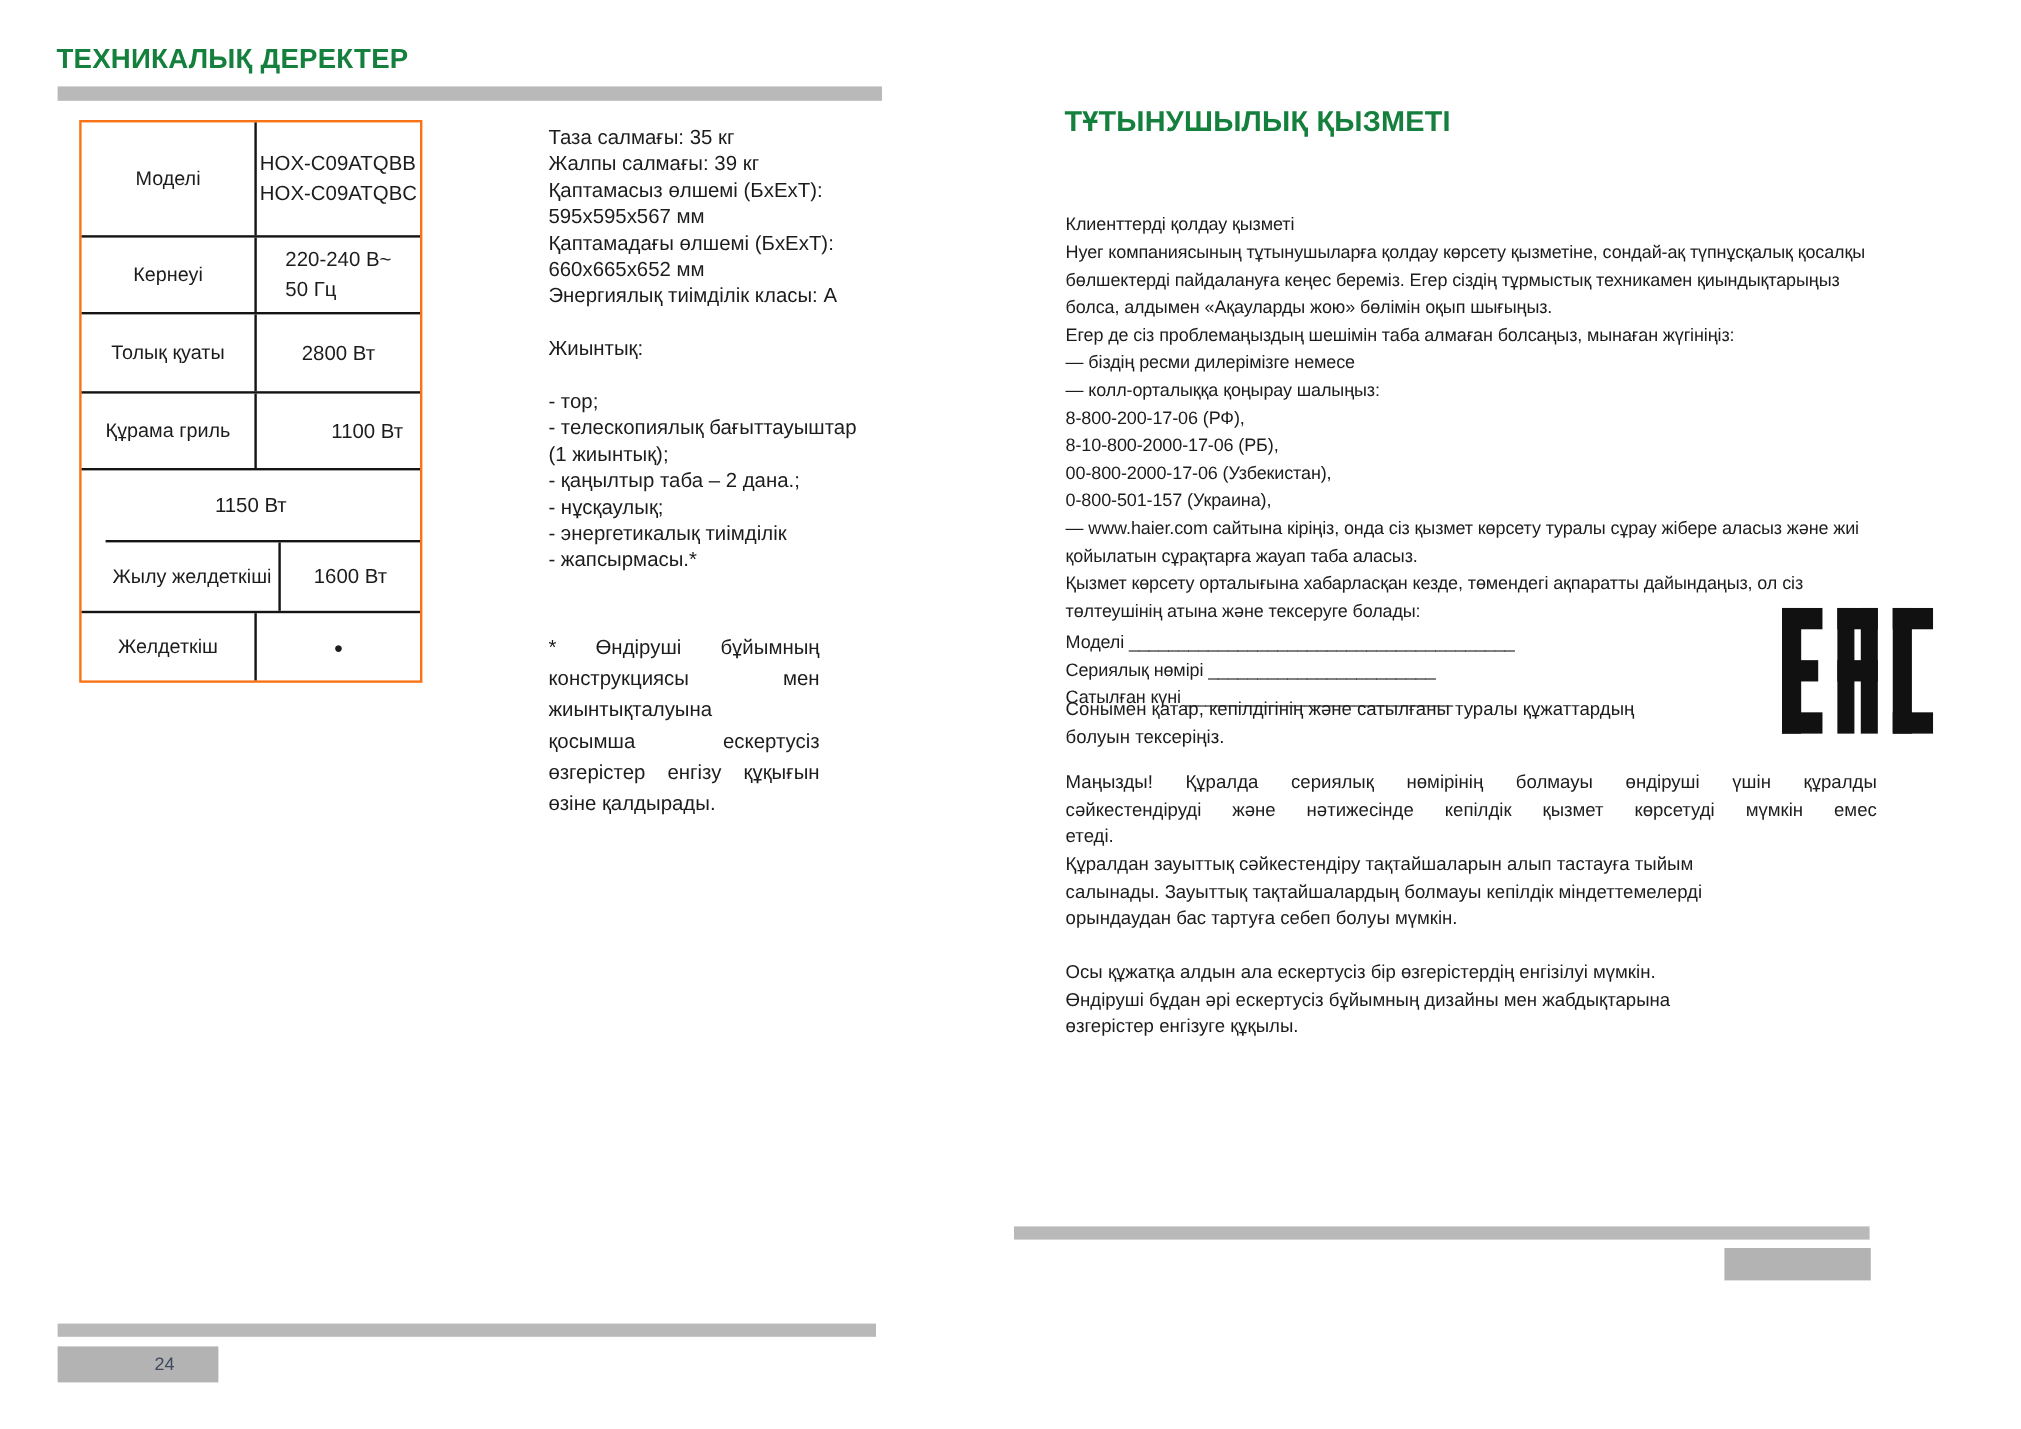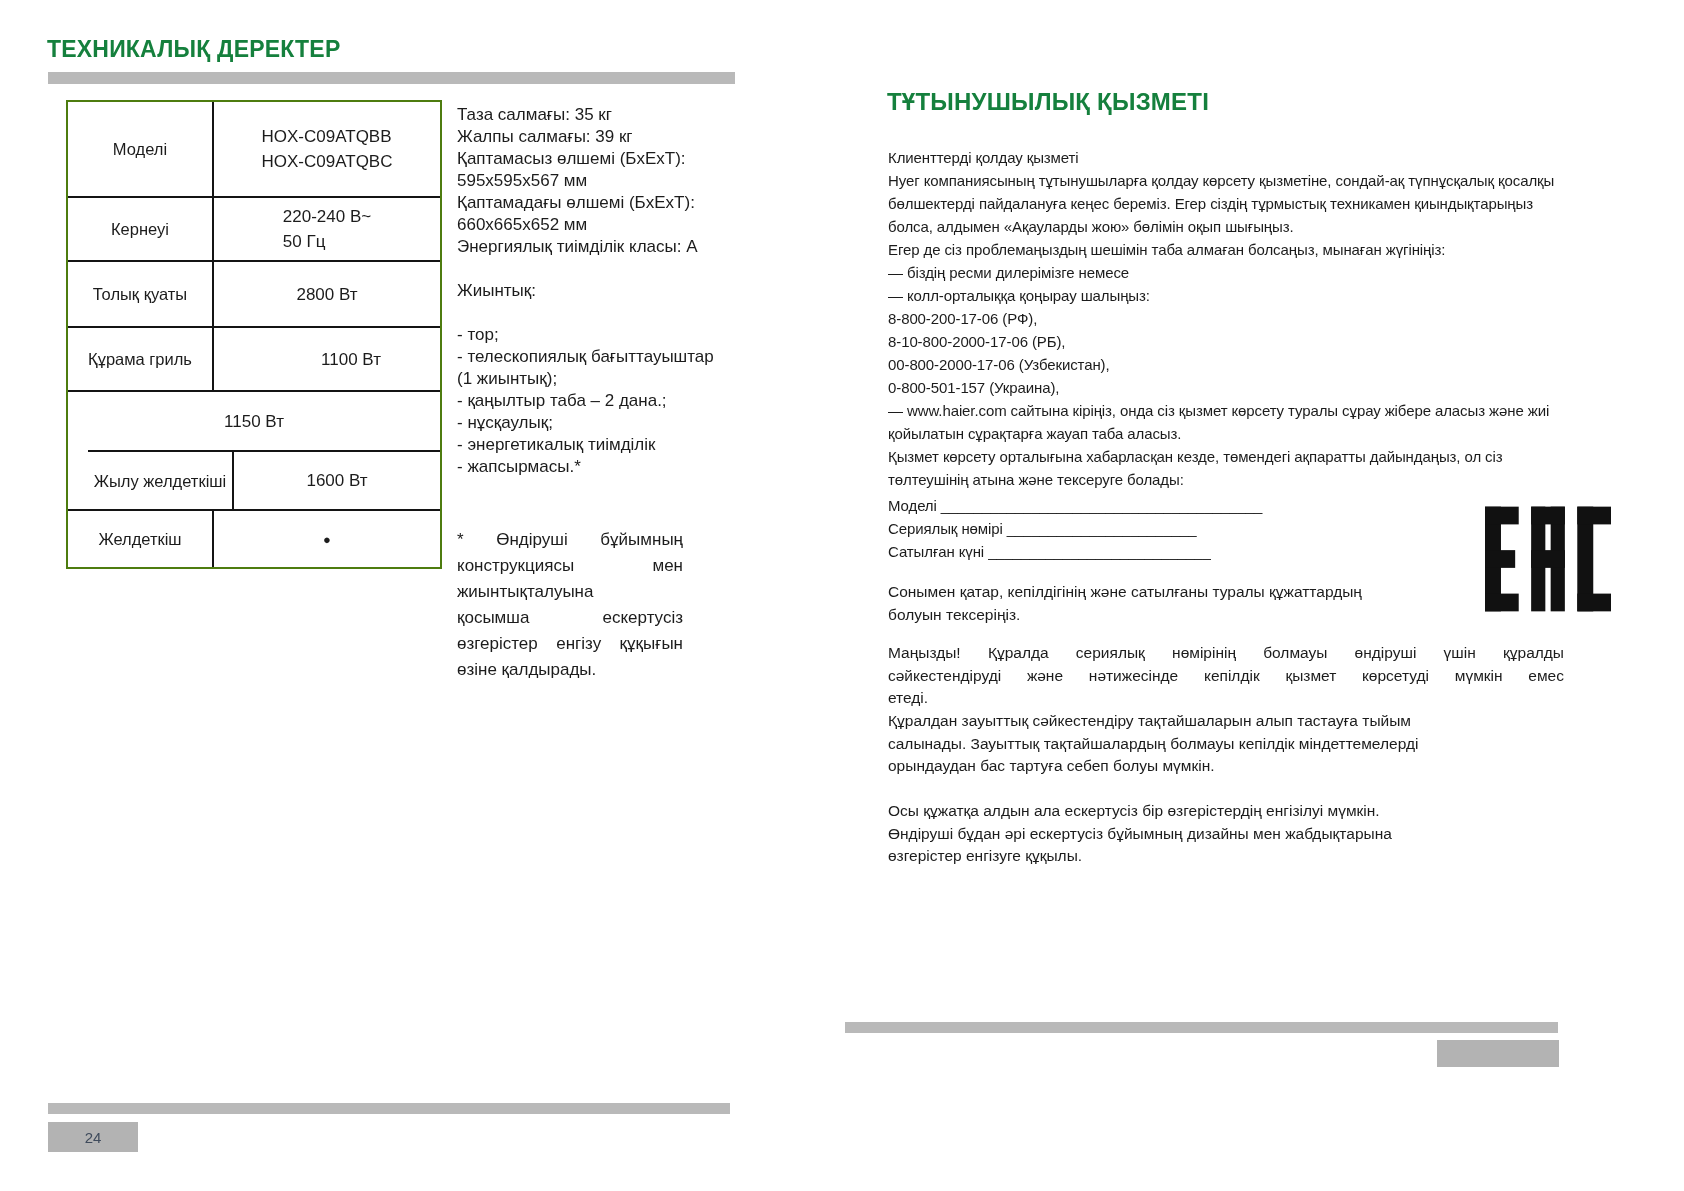--- a/index.html
+++ b/index.html
@@ -9,43 +9,43 @@
     font-family:"Liberation Sans","DejaVu Sans",sans-serif;
   }
   .abs{position:absolute;}
   .preline{white-space:pre-line;}
   .jl{text-align:justify;text-align-last:justify;}
   .page-title{font-weight:bold;color:#15803d;letter-spacing:0.2px;}
   .gray-bar{background:#b9b9b9;}
   .gray-box{background:#b3b3b3;}
 
   
-  .spec-table{left:66px;top:100px;width:376px;border:2px solid #4d7c0f;box-sizing:border-box;}
+  .spec-table{left:66px;top:100px;width:286px;border:2px solid #f97316;box-sizing:border-box;}
   .trow{display:flex;border-top:2px solid #141414;}
   .trow:first-child{border-top:none;}
   .tlabel{
     width:146px;border-right:2px solid #141414;box-sizing:border-box;
     display:flex;align-items:center;justify-content:center;
     text-align:center;font-size:16.5px;line-height:22px;
   }
   .tvalue{
     flex:1;display:flex;align-items:center;justify-content:center;
     font-size:17px;line-height:25px;
   }
   .tvalue .inner{display:inline-block;text-align:left;}
 
   .specs-col{left:457px;top:104px;width:292px;font-size:17px;line-height:22px;}
   .footnote{left:457px;top:527px;width:226px;font-size:17px;line-height:26px;}
 
-  .rp-body{font-size:15px;line-height:23px;letter-spacing:-0.1px;}
+  .rp-body{font-size:15px;line-height:23px;letter-spacing:-0.1px;margin-top:30px;}
   .imp-line{font-size:15.5px;line-height:22.5px;}
 
   .page-num{
     display:flex;align-items:center;justify-content:center;
-    font-size:15px;color:#3f4b5c;
+    font-size:15px;color:#3f4b5c;padding-left:44px;
   }
 </style>
 </head>
 <body>
 
 <div class="abs page-title" style="left:47px;top:36px;font-size:23px;">ТЕХНИКАЛЫҚ ДЕРЕКТЕР</div>
 
 <div class="abs gray-bar" style="left:48px;top:72px;width:687px;height:12px;"></div>
 
 <div class="abs spec-table">

